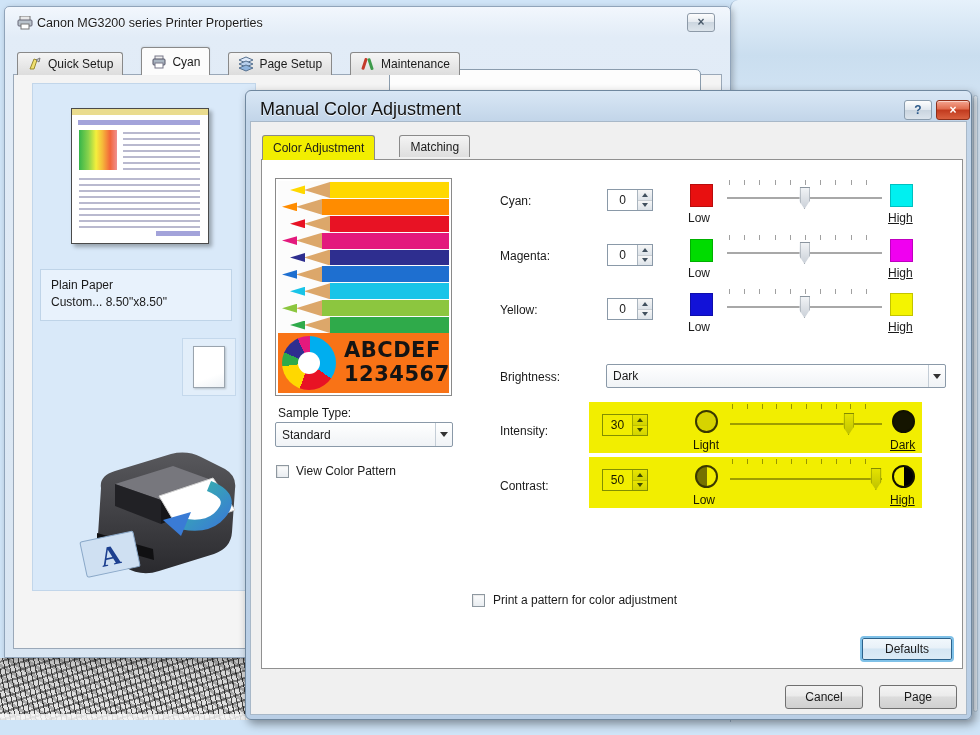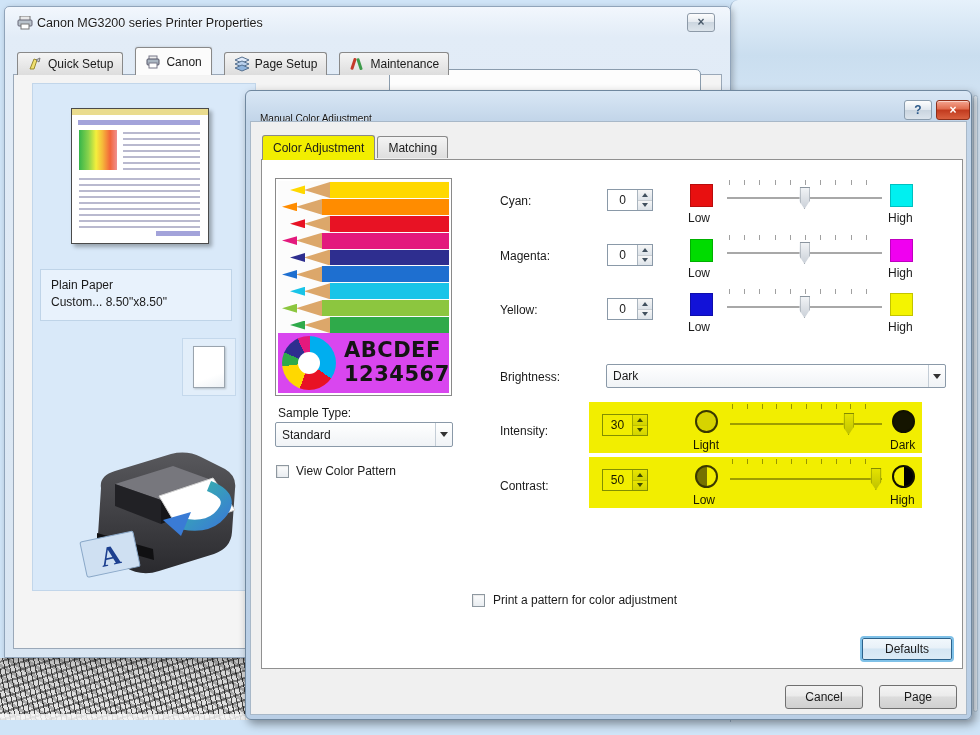--- a/index.html
+++ b/index.html
@@ -61,21 +61,21 @@
   .pp-close {
     position:absolute; left:682px; top:6px; width:28px; height:19px;
     background:linear-gradient(180deg,#fdfdfd,#e3e9ef 50%,#ccd6e0 50%,#dde5ec);
     border:1px solid #8d9aa8; border-radius:3px;
     color:#4a5a6a; font-weight:bold; font-size:12px; line-height:17px; text-align:center;
   }
   .pp-tabs { position:absolute; left:12px; top:40px; height:28px; display:flex; align-items:flex-end; z-index:2; }
   .pp-tab {
     display:inline-flex; align-items:center; gap:5px; padding:0 9px; height:23px;
     border:1px solid #898989; border-bottom:none; border-radius:3px 3px 0 0;
-    background:linear-gradient(180deg,#f5f5f5,#dddddd); margin-right:12px; white-space:nowrap;
+    background:linear-gradient(180deg,#f5f5f5,#dddddd); margin-right:18px; white-space:nowrap;
   }
   .pp-tab.active { background:#fcfcfc; height:28px; z-index:3; box-shadow:0 -1px 2px rgba(0,0,0,.08); }
   .tab-icon { width:16px; height:16px; display:inline-block; }
   .pp-content {
     position:absolute; left:8px; top:67px; right:8px; bottom:8px;
     background:#f4f4f4; border:1px solid #9aa8b8;
   }
   .pp-combo-hint {
     position:absolute; left:384px; top:62px; width:312px; height:30px;
     border:1px solid #8a9cad; border-radius:5px; background:#fdfdfd; z-index:1;
@@ -109,57 +109,57 @@
   .printer-graphic { position:absolute; left:34px; top:352px; width:176px; height:152px; }
 
   
   .mca-dialog {
     position:absolute; left:245px; top:90px; width:727px; height:630px; z-index:6;
     background:linear-gradient(180deg,#d9e7f5 0,#c2d5e9 30px,#b9cee5 100%);
     border:1px solid #70889f; border-radius:6px;
     box-shadow:3px 4px 10px rgba(0,0,0,.4);
   }
   .mca-inner { position:absolute; left:4px; top:30px; right:4px; bottom:4px; background:#f0f0f0; border:1px solid #a8b8c8; }
-  .mca-title { position:absolute; left:14px; top:22px; font-size:10px; color:#111;
+  .mca-title { position:absolute; left:14px; top:8px; font-size:18px; color:#111;
                text-shadow:0 1px 0 rgba(255,255,255,.8); white-space:nowrap; }
   .mca-help {
     position:absolute; left:658px; top:9px; width:28px; height:20px;
     background:linear-gradient(180deg,#fefefe,#e0e7ee 50%,#c9d4df 50%,#dce4ec);
     border:1px solid #8a9cad; border-radius:3px;
     color:#2d5a8a; font-weight:bold; text-align:center; line-height:18px; font-size:12px;
   }
   .mca-close {
     position:absolute; left:690px; top:9px; width:34px; height:20px;
     background:linear-gradient(180deg,#f4a591 0,#e06b4d 45%,#c13a1e 50%,#d9603f 100%);
     border:1px solid #8e2f1a; border-radius:3px;
     color:#fff; font-weight:bold; text-align:center; line-height:18px; font-size:12px;
     box-shadow:inset 0 1px 0 rgba(255,255,255,.5);
   }
-  .mca-tabs { position:absolute; left:16px; top:44px; display:flex; align-items:center; z-index:3; }
+  .mca-tabs { position:absolute; left:16px; top:44px; display:flex; align-items:flex-start; z-index:3;gap:22px; }
   .mca-tab {
     height:22px; padding:0 10px; line-height:22px; white-space:nowrap;
     border:1px solid #8a8a8a; border-bottom:none; border-radius:3px 3px 0 0;
     background:linear-gradient(180deg,#f4f4f4,#dedede); margin-right:2px;
   }
   .mca-tab.active { height:25px; line-height:25px; background:#f2ee00; margin-bottom:-1px; z-index:4; position:relative; }
   .mca-page {
     position:absolute; left:15px; top:68px; width:702px; height:510px;
     background:#fff; border:1px solid #909090; z-index:2;
   }
 
   
   .sample-box { position:absolute; left:13px; top:18px; width:177px; height:218px; border:1px solid #8a8a8a; background:#fff; }
   .pencils { position:absolute; left:2px; top:2px; right:2px; height:152px; background:#fcfcfc; display:flex; flex-direction:column; overflow:hidden; }
   .pencil { flex:1; position:relative; margin-left:52px; background:var(--c); margin-top:1px; }
   .pencil:nth-child(even) { margin-left:44px; }
   .pencil::before { content:""; position:absolute; left:-26px; top:0; bottom:0; width:26px;
     background:#dca76a; clip-path:polygon(0 50%,100% 0,100% 100%); }
   .pencil::after { content:""; position:absolute; left:-40px; top:22%; bottom:22%; width:15px;
     background:var(--c); clip-path:polygon(0 50%,100% 0,100% 100%); }
-  .sample-bottom { position:absolute; left:2px; bottom:2px; right:2px; height:60px; background:#d946ef;
+  .sample-bottom { position:absolute; left:2px; bottom:2px; right:2px; height:60px; background:#f97316;
     display:flex; align-items:center; gap:8px; padding-left:4px; }
   .color-wheel { width:54px; height:54px; border-radius:50%; position:relative; flex:0 0 auto;
     background:conic-gradient(from -25deg,#e3197d 0 28deg,#00aeef 28deg 150deg,#e81224 150deg 225deg,#ffd800 225deg 288deg,#2faa4a 288deg 318deg,#2e2e8f 318deg 360deg); }
   .color-wheel::after { content:""; position:absolute; left:50%; top:50%; width:22px; height:22px;
     transform:translate(-50%,-50%); background:#fff; border-radius:50%; }
   .abc-text { font-family:"DejaVu Sans", sans-serif; font-weight:bold; font-size:21px; line-height:1.12; color:#141414; letter-spacing:.5px; }
 
   .sample-type-label { position:absolute; left:16px; top:246px; }
   .combo { border:1px solid #8a99a8; background:linear-gradient(180deg,#ffffff,#f0f3f6); display:flex; align-items:center; border-radius:2px; }
   .combo-text { flex:1; padding-left:6px; white-space:nowrap; overflow:hidden; }
@@ -178,21 +178,21 @@
   .spin-up { border-bottom:1px solid #c8cdd2; }
   .arr-up { width:0; height:0; border-left:3px solid transparent; border-right:3px solid transparent; border-bottom:4px solid #41505e; }
   .arr-dn { width:0; height:0; border-left:3px solid transparent; border-right:3px solid transparent; border-top:4px solid #41505e; }
 
   
   .crow,.irow { position:absolute; left:0; width:702px; height:52px; }
   .row-label { position:absolute; left:218px; top:16px; white-space:nowrap;margin-left:20px; }
   .swatch { position:absolute; width:23px; height:23px; top:6px; border:1px solid rgba(0,0,0,.2); }
   .sw-low { left:428px; } .sw-high { left:628px; }
   .end-label-low { position:absolute; left:426px; top:33px; }
-  .end-label-high { position:absolute; left:626px; top:33px; }
+  .end-label-high { position:absolute; left:626px; top:33px;text-decoration:underline; }
   .ticks { position:absolute; left:467px; top:2px; width:152px; height:5px;
     background:repeating-linear-gradient(90deg,#a0a0a0 0 1px,transparent 1px 10%); }
   .tzone { position:absolute; left:465px; top:8px; width:155px; height:26px; }
   .track { position:absolute; left:0; right:0; top:11px; height:3px; background:#a8a8a8; border-bottom:1px solid #fff; }
   .thumb { position:absolute; top:1px; width:11px; height:22px; transform:translateX(-50%);
     background:linear-gradient(180deg,#f3f5f7,#c9cfd7); box-shadow:inset 0 0 0 1px #8a949e;
     clip-path:polygon(0 0,100% 0,100% 62%,50% 100%,0 62%); }
 
   
   .icircle { position:absolute; width:23px; height:23px; top:8px; border-radius:50%; border:2px solid #3c3c3c; }
@@ -267,21 +267,21 @@
       <span>Quick Setup</span>
     </div>
     <div class="pp-tab active">
       <span class="tab-icon">
         <svg width="16" height="16" viewBox="0 0 16 16">
             <rect x="4" y="2" width="8" height="4" fill="#eee" stroke="#778"></rect>
             <rect x="2" y="5" width="12" height="6" rx="1" fill="#aab6c2" stroke="#556"></rect>
             <rect x="4" y="9" width="8" height="5" fill="#fff" stroke="#778"></rect>
           </svg>
       </span>
-      <span>Canon</span>
+      <span>Cyan</span>
     </div>
     <div class="pp-tab">
       <span class="tab-icon">
         <svg width="16" height="16" viewBox="0 0 16 16">
             <path d="M8 1 L15 4 L8 7 L1 4 Z" fill="#dfeafa" stroke="#55708f"></path>
             <path d="M8 5 L15 8 L8 11 L1 8 Z" fill="#b9d0ec" stroke="#55708f"></path>
             <path d="M8 9 L15 12 L8 15 L1 12 Z" fill="#8fb4dd" stroke="#55708f"></path>
           </svg>
       </span>
       <span>Page Setup</span>

